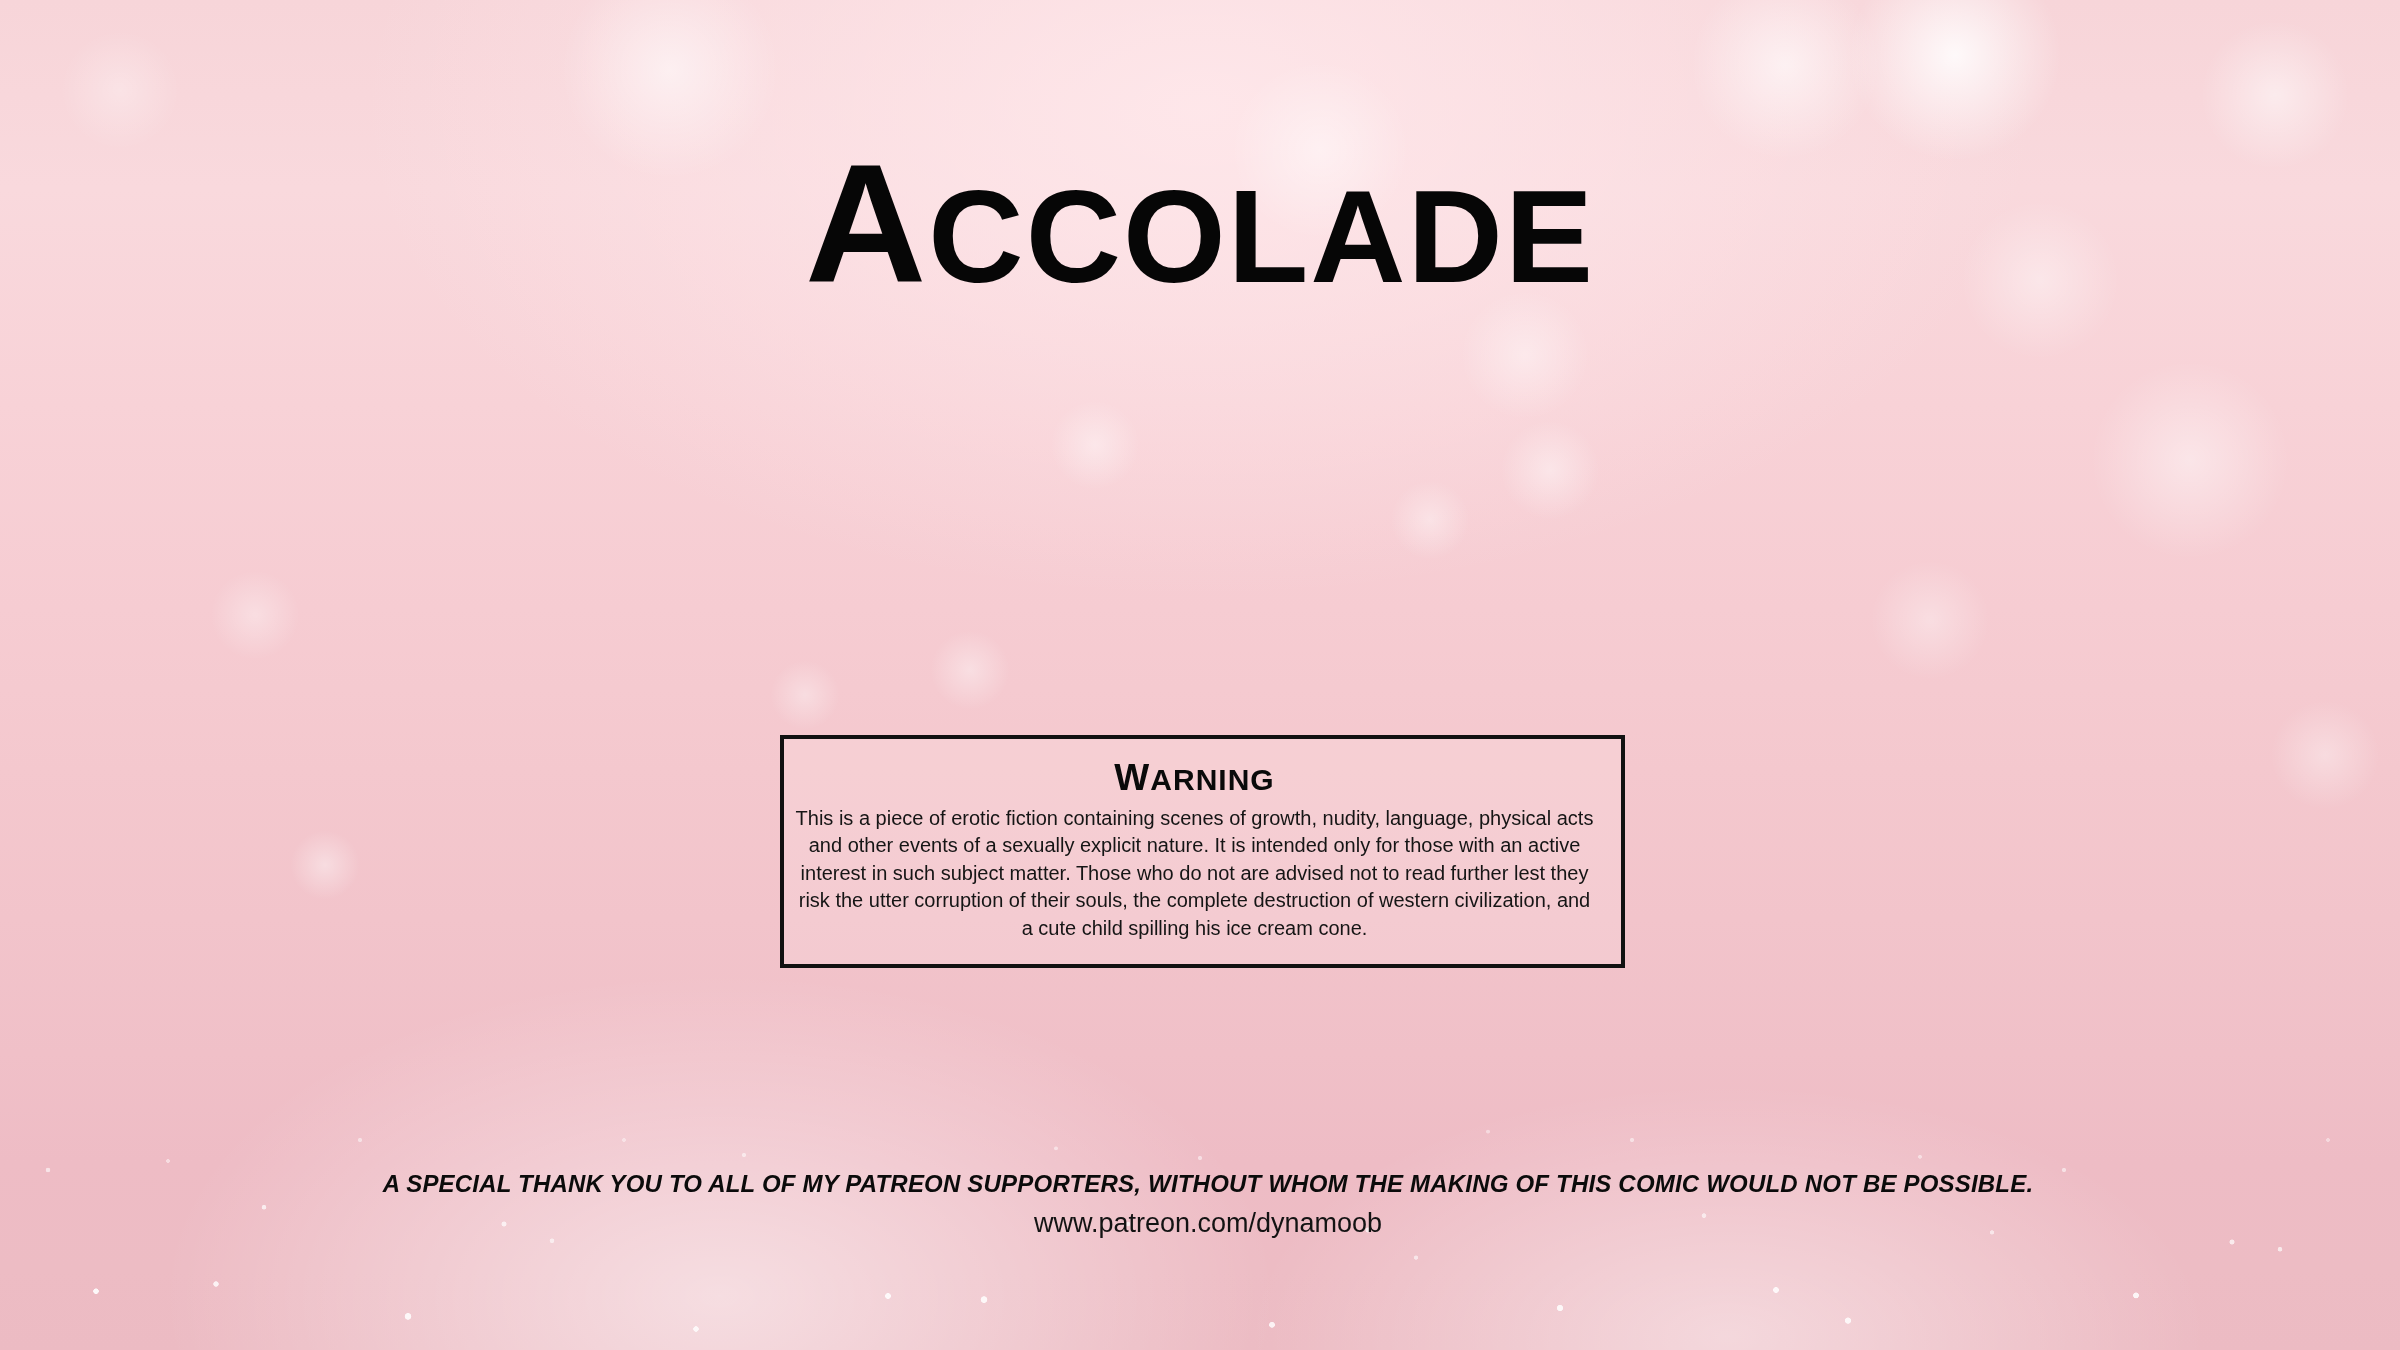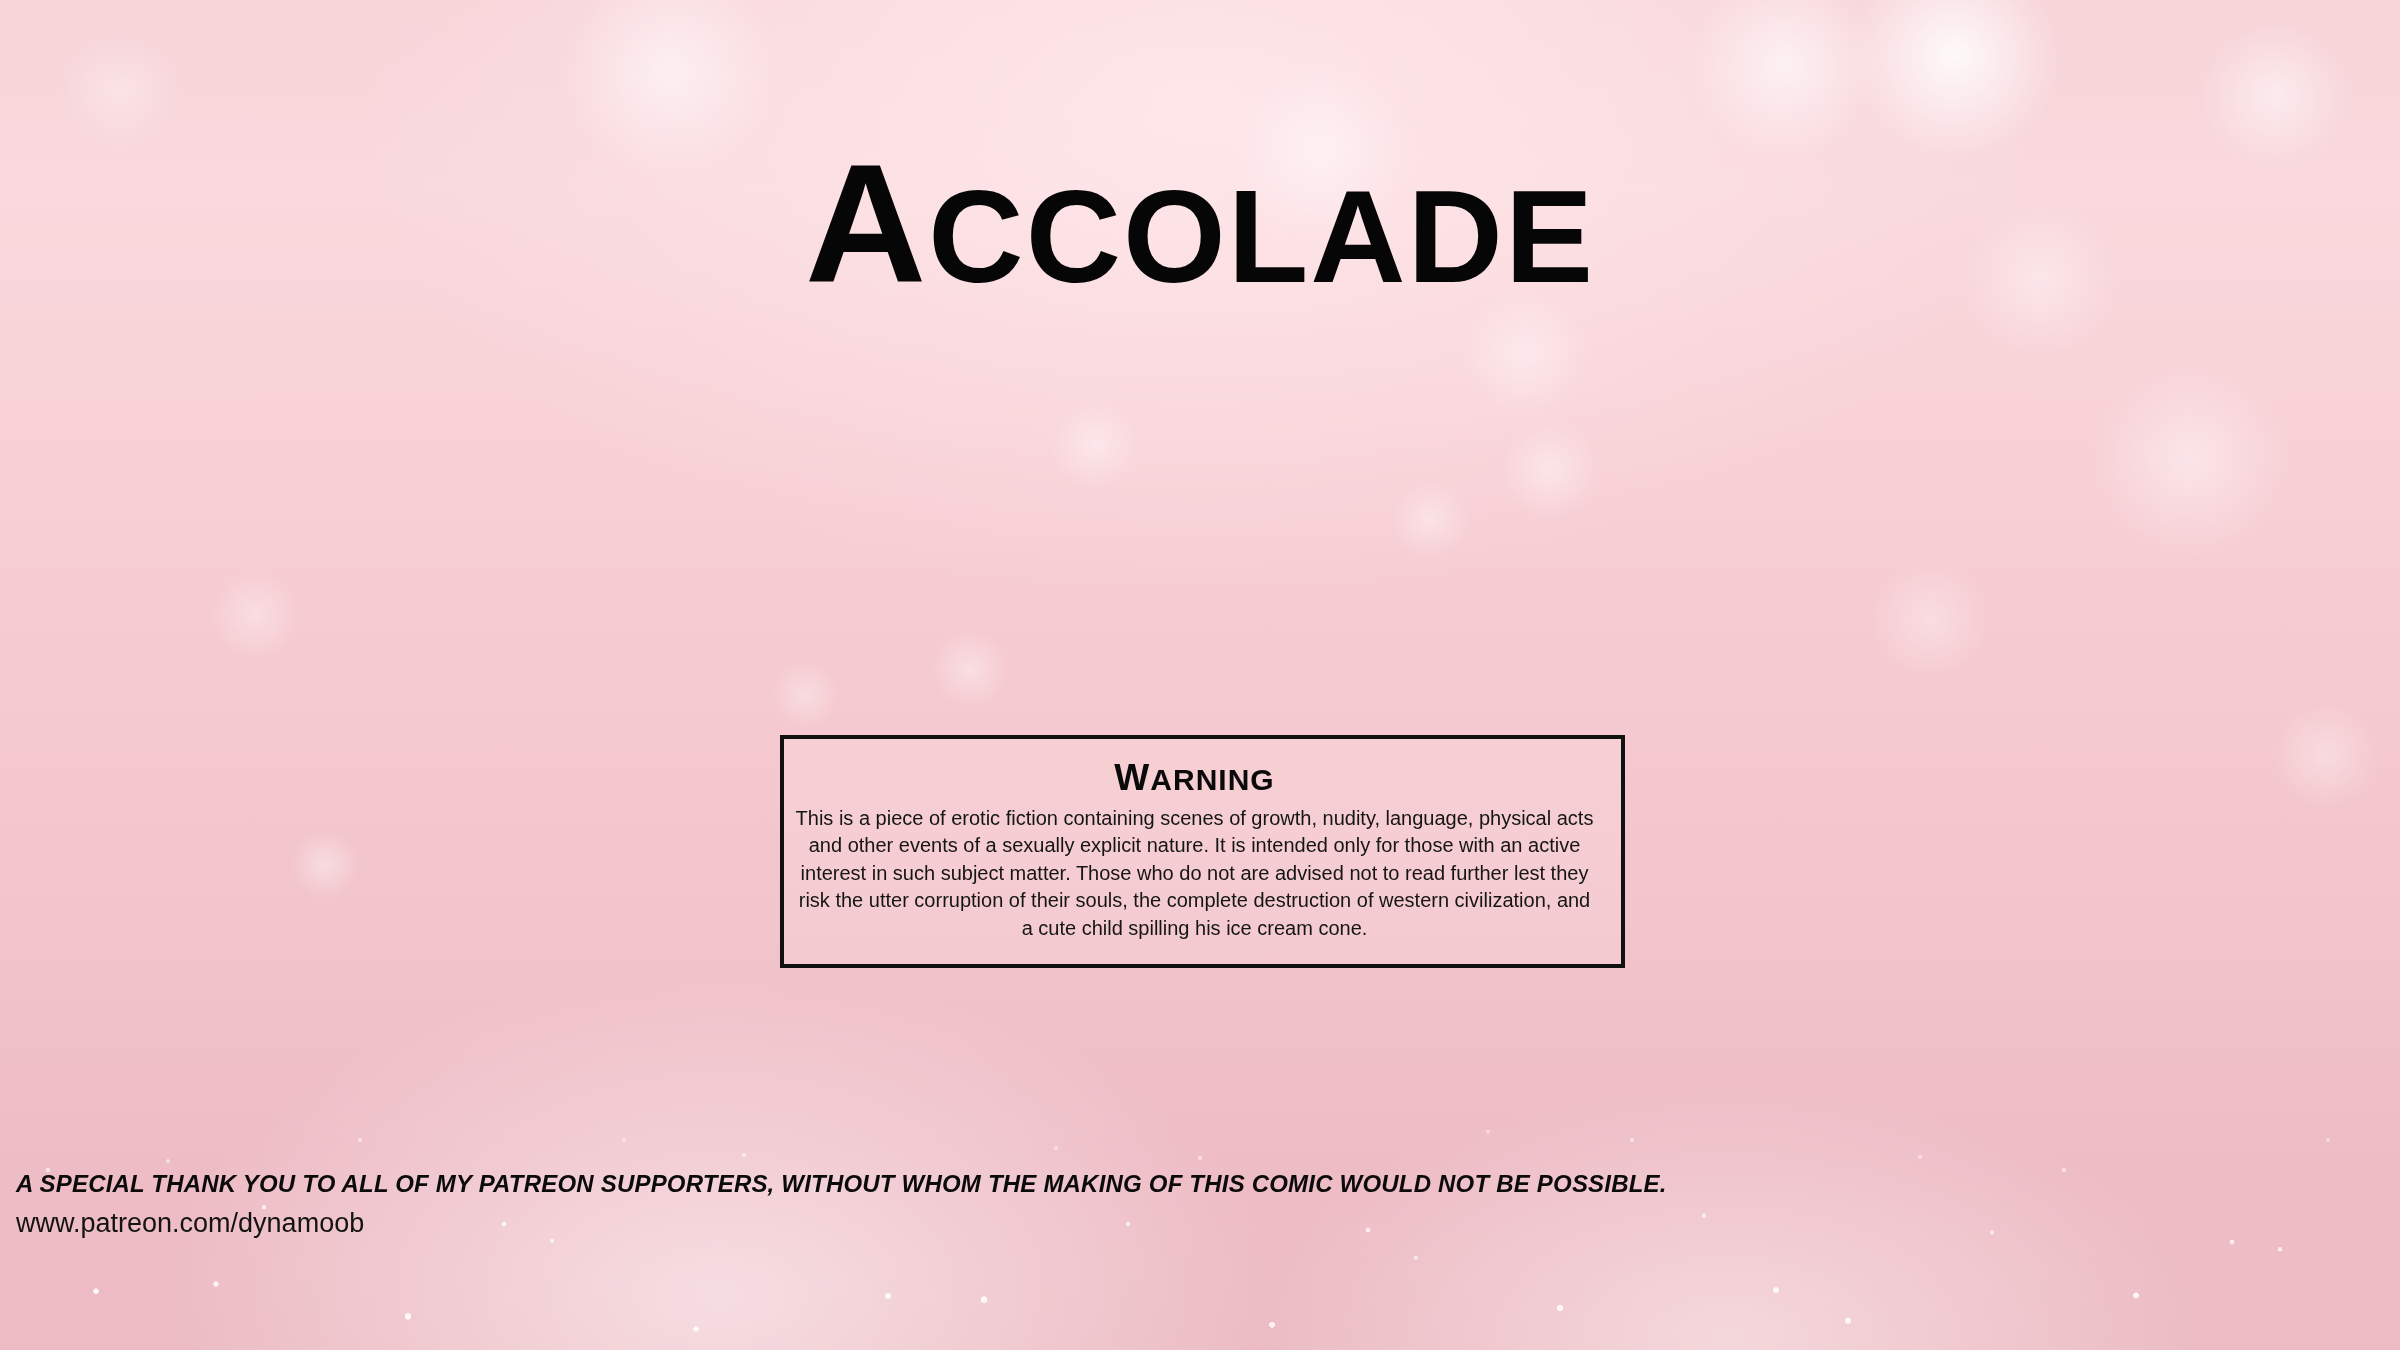--- a/index.html
+++ b/index.html
@@ -176,21 +176,21 @@
     line-height: 1.37;
     color: #151515;
     font-family: "Liberation Sans", sans-serif;
   }
 
   #footer {
     position: absolute;
     left: 16px;
     right: 0;
     top: 1170px;
-    text-align: left;
+    text-align: center;
   }
   #footer-thanks {
     font-size: 24px;
     font-weight: 700;
     font-style: italic;
     letter-spacing: 0.2px;
     color: #0b0b0b;
   }
   #footer-url {
     margin-top: 10px;

